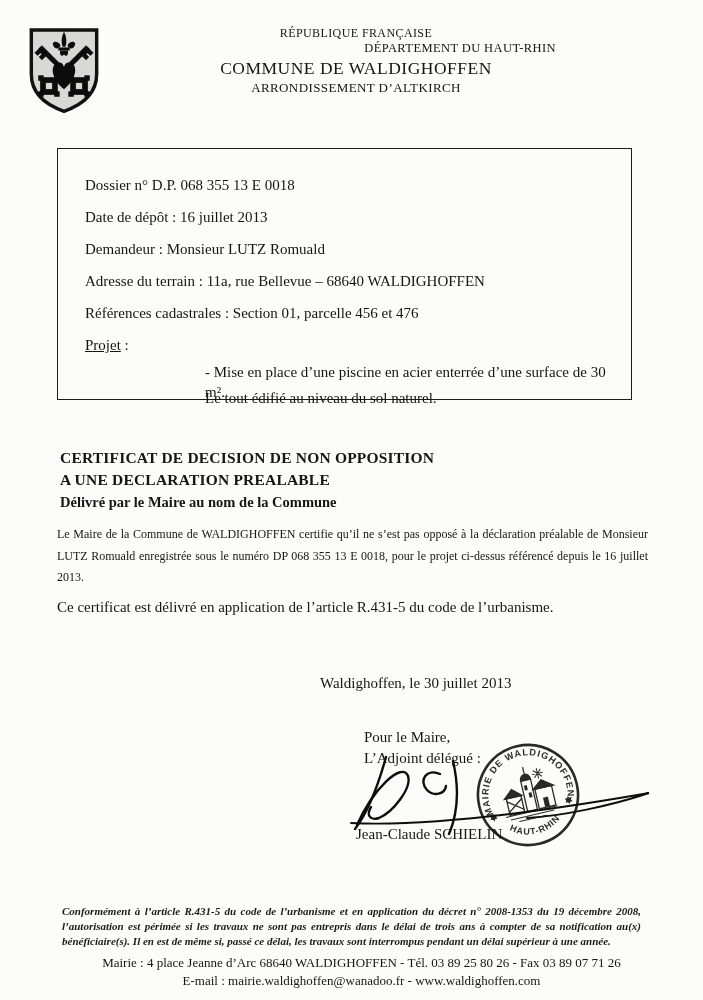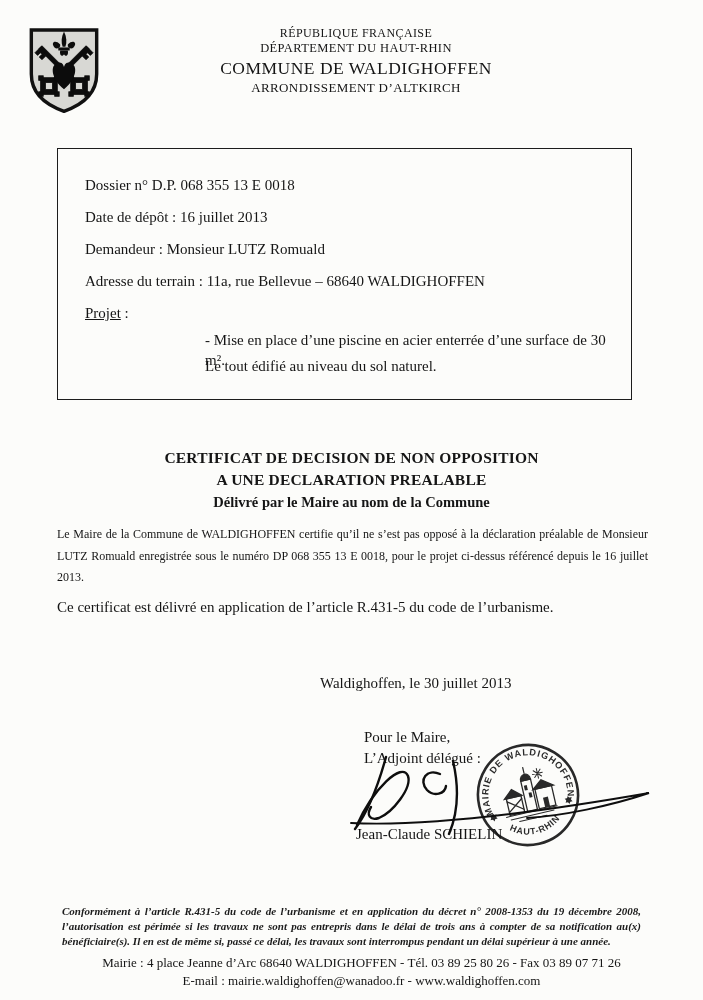--- a/index.html
+++ b/index.html
@@ -9,37 +9,37 @@
     position: relative; width: 703px; height: 1000px;
     background: #fcfcfa; color: #151515; overflow: hidden;
     margin: 0 auto;
   }
   .abs { position: absolute; }
 
   
   .crest { left: 26px; top: 26px; width: 76px; height: 90px; }
   .letterhead { left: 156px; top: 26px; width: 400px; text-align: center; line-height: 1.25; }
   .lh-small  { font-size: 12px; letter-spacing: .4px; }
-  .lh-mid    { font-size: 12.5px; letter-spacing: .4px; }
+  .lh-mid    { font-size: 12.5px; letter-spacing: .4px; text-align: right; }
   .lh-big    { font-size: 17.5px; letter-spacing: .5px; margin-top: 1px; }
   .lh-sub    { font-size: 13px; letter-spacing: .4px; }
 
   
   .dossier-box {
     left: 57px; top: 148px; width: 575px; height: 252px;
     border: 1.6px solid #1c1c1c; padding: 26px 10px 0 27px;
     font-size: 15px;
   }
   .dossier-box .row { height: 32px; line-height: 20px; }
   .dossier-box .row.proj { height: 27px; }
   .u { text-decoration: underline; }
   .proj-item { padding-left: 120px; height: 26px; line-height: 20px; }
 
   
-  .doc-title { left: 60px; top: 447px; width: 583px; text-align: center; font-weight: bold; font-family: Liberation Serif, serif; }
+  .doc-title { left: 60px; top: 447px; width: 583px; font-weight: bold; font-family: Liberation Serif, serif; }
   .doc-title .t1 { font-size: 15.5px; line-height: 22px; letter-spacing: .2px; }
   .doc-title .t3 { font-size: 14.5px; line-height: 22px; }
 
   
   .para1 { left: 57px; top: 524px; width: 591px; font-size: 12px; line-height: 21.5px; text-align: justify; }
   .para2 { left: 57px; top: 599px; width: 591px; font-size: 15px; }
   .dateline { left: 320px; top: 675px; font-size: 15px; }
 
   .sig-block { left: 364px; top: 727px; font-size: 15px; line-height: 21px; }
   .sig-name  { left: 356px; top: 826px; font-size: 15px; }
@@ -106,20 +106,21 @@
     <div class="lh-mid">DÉPARTEMENT DU HAUT-RHIN</div>
     <div class="lh-big">COMMUNE DE WALDIGHOFFEN</div>
     <div class="lh-sub">ARRONDISSEMENT D’ALTKIRCH</div>
   </div>
 
   <div class="abs dossier-box">
     <div class="row">Dossier n° D.P. 068 355 13 E 0018</div>
     <div class="row">Date de dépôt : 16 juillet 2013</div>
     <div class="row">Demandeur : Monsieur LUTZ Romuald</div>
     <div class="row">Adresse du terrain : 11a, rue Bellevue – 68640 WALDIGHOFFEN</div>
+    <div class="row">Références cadastrales : Section 01, parcelle 456 et 476</div>
     <div class="row proj"><span class="u">Projet</span><span> :</span></div>
     <div class="proj-item">- Mise en place d’une piscine en acier enterrée d’une surface de 30 m².</div>
     <div class="proj-item">Le tout édifié au niveau du sol naturel.</div>
   </div>
 
   <div class="abs doc-title">
     <div class="t1">CERTIFICAT DE DECISION DE NON OPPOSITION</div>
     <div class="t1">A UNE DECLARATION PREALABLE</div>
     <div class="t3">Délivré par le Maire au nom de la Commune</div>
   </div>

